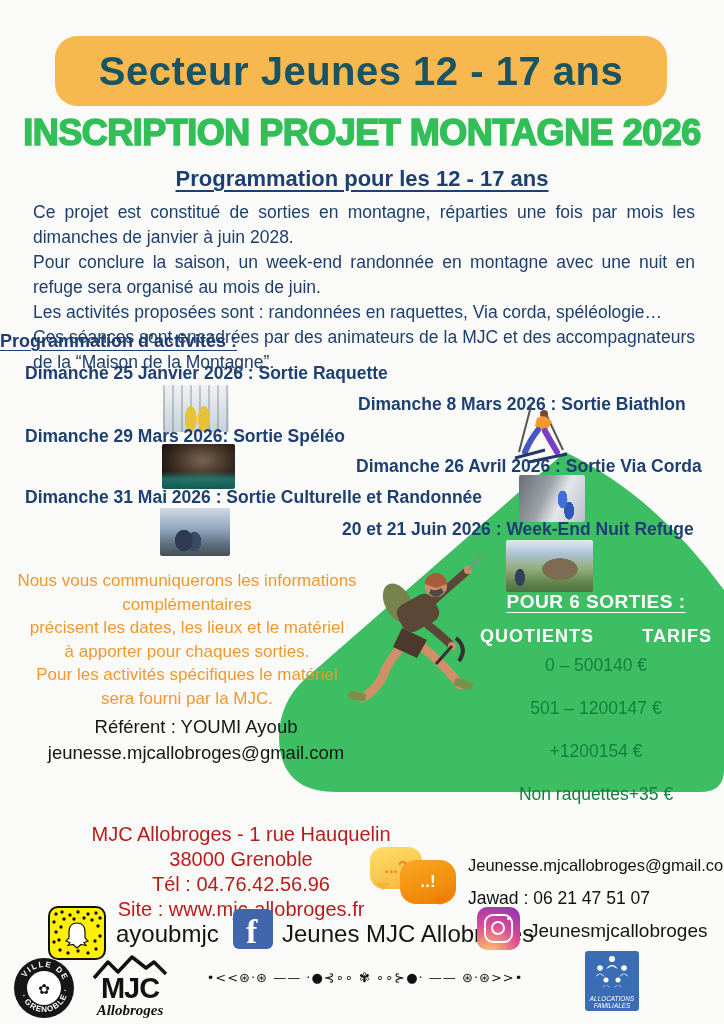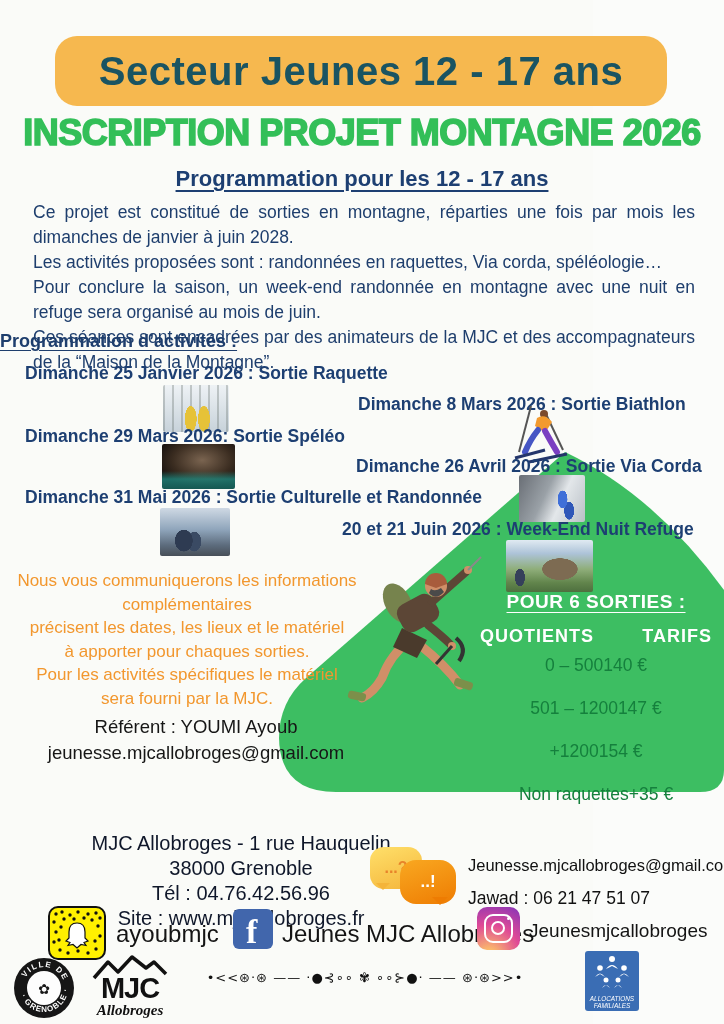--- a/index.html
+++ b/index.html
@@ -61,22 +61,22 @@
         font-size:18.5px;line-height:26px;white-space:pre-line;z-index:2;}
 
   
   .pricing{position:absolute;left:480px;top:591px;width:232px;color:#fff;z-index:3;}
   .pricing-title{text-align:center;font-size:19px;font-weight:800;letter-spacing:.5px;
         text-decoration:underline;text-underline-offset:4px;margin-bottom:13px;}
   .pricing-head{display:flex;justify-content:space-between;font-size:18px;font-weight:800;letter-spacing:1px;margin-bottom:8px;align-items:center;}
   .pricing-row{display:flex;justify-content:center;font-size:17.5px;font-weight:400;margin-bottom:22px;color:#15803d;}
 
   
-  .address{position:absolute;left:56px;top:822px;width:370px;text-align:center;color:#0f172a;
-        font-size:20px;line-height:25px;margin-top:9px;}
+  .address{position:absolute;left:56px;top:822px;width:370px;text-align:center;color:#b91c1c;
+        font-size:20px;line-height:25px;}
   .email{position:absolute;left:468px;top:856px;color:#111;font-size:16.5px;white-space:nowrap;}
   .mobile{position:absolute;left:468px;top:888px;color:#111;font-size:17.5px;white-space:nowrap;}
 
   .chat-icon{position:absolute;left:370px;top:845px;width:94px;height:64px;z-index:1;}
   .bubble-y{position:absolute;left:0;top:2px;width:52px;height:42px;border-radius:14px;
         background:linear-gradient(160deg,#ffe06a,#f4b43a);display:flex;align-items:center;justify-content:center;}
   .bubble-y::after{content:"";position:absolute;left:6px;bottom:-8px;border:7px solid transparent;border-top-color:#f4b43a;}
   .bubble-y span{color:#e8832a;font-weight:bold;font-size:16px;}
   .bubble-o{position:absolute;left:30px;top:15px;width:56px;height:44px;border-radius:16px;
         background:linear-gradient(160deg,#f9a821,#ee7c02);display:flex;align-items:center;justify-content:center;}
@@ -108,22 +108,22 @@
 <div id="poster">
 
   <div class="banner">
     <span>Secteur Jeunes 12 - 17 ans</span>
   </div>
   <div class="main-title">INSCRIPTION PROJET MONTAGNE 2026</div>
   <div class="subtitle">Programmation pour les 12 - 17 ans</div>
 
   <div class="intro">
     <p>Ce projet est constitué de sorties en montagne, réparties une fois par mois les dimanches de janvier à juin 2028.</p>
+    <p>Pour conclure la saison, un week-end randonnée en montagne avec une nuit en refuge sera organisé au mois de juin.</p>
     <p>Les activités proposées sont : randonnées en raquettes, Via corda, spéléologie…</p>
-    <p>Pour conclure la saison, un week-end randonnée en montagne avec une nuit en refuge sera organisé au mois de juin.</p>
     <p>Ces séances sont encadrées par des animateurs de la MJC et des accompagnateurs de la “Maison de la Montagne”.</p>
   </div>
 
   <div class="prog-heading">Programmation d’activités :</div>
 
   <svg class="mountain" viewBox="0 0 454 356" aria-hidden="true">
     <path d="M295,12 Q385,55 454,150 L454,330 Q454,352 430,352 L66,352 Q10,352 9,298 Q9,262 36,238 Z" fill="#3DBE62"></path>
     <g>
       <path d="M150,205 Q175,225 190,245" stroke="#d08f68" stroke-width="9" fill="none" stroke-linecap="round"></path>
       <rect x="184" y="240" width="19" height="8" rx="3" fill="#7c8f4a" transform="rotate(18 193 244)"></rect>

